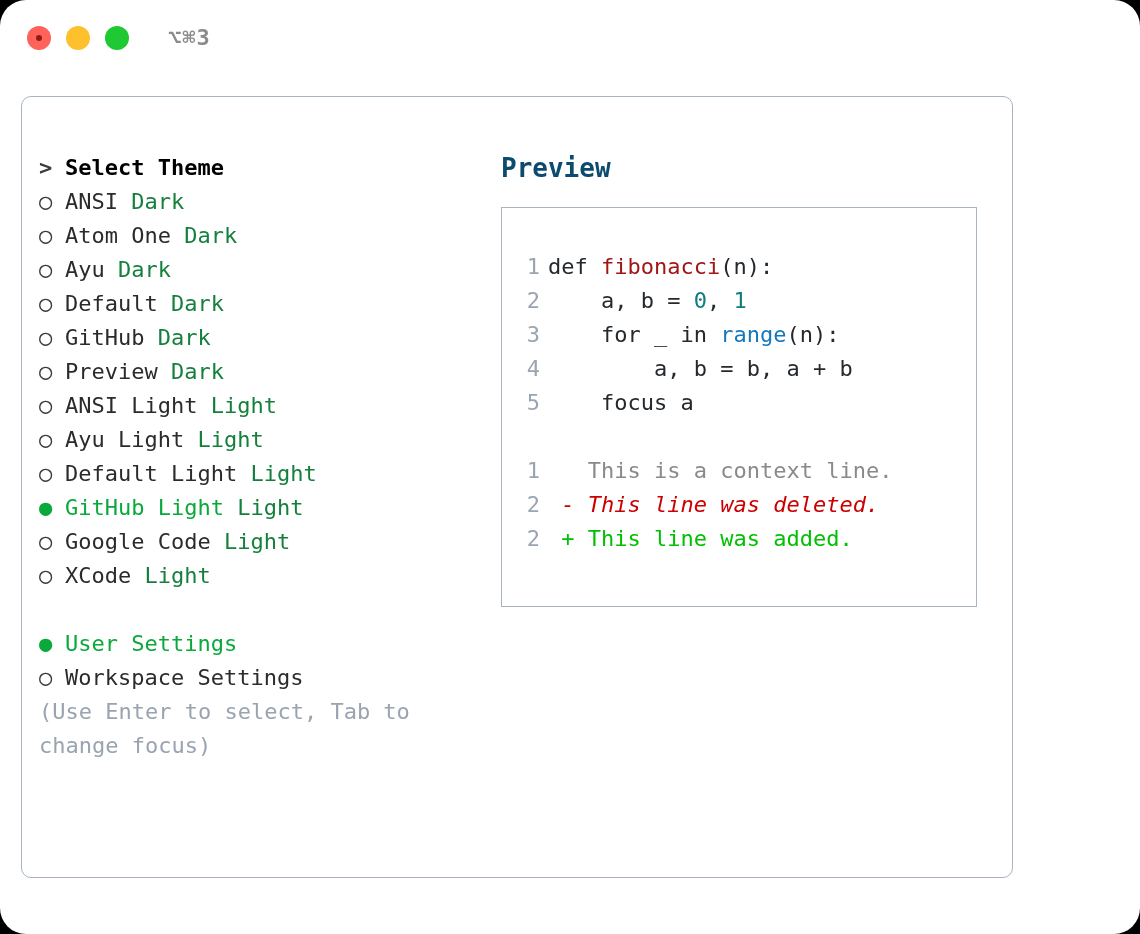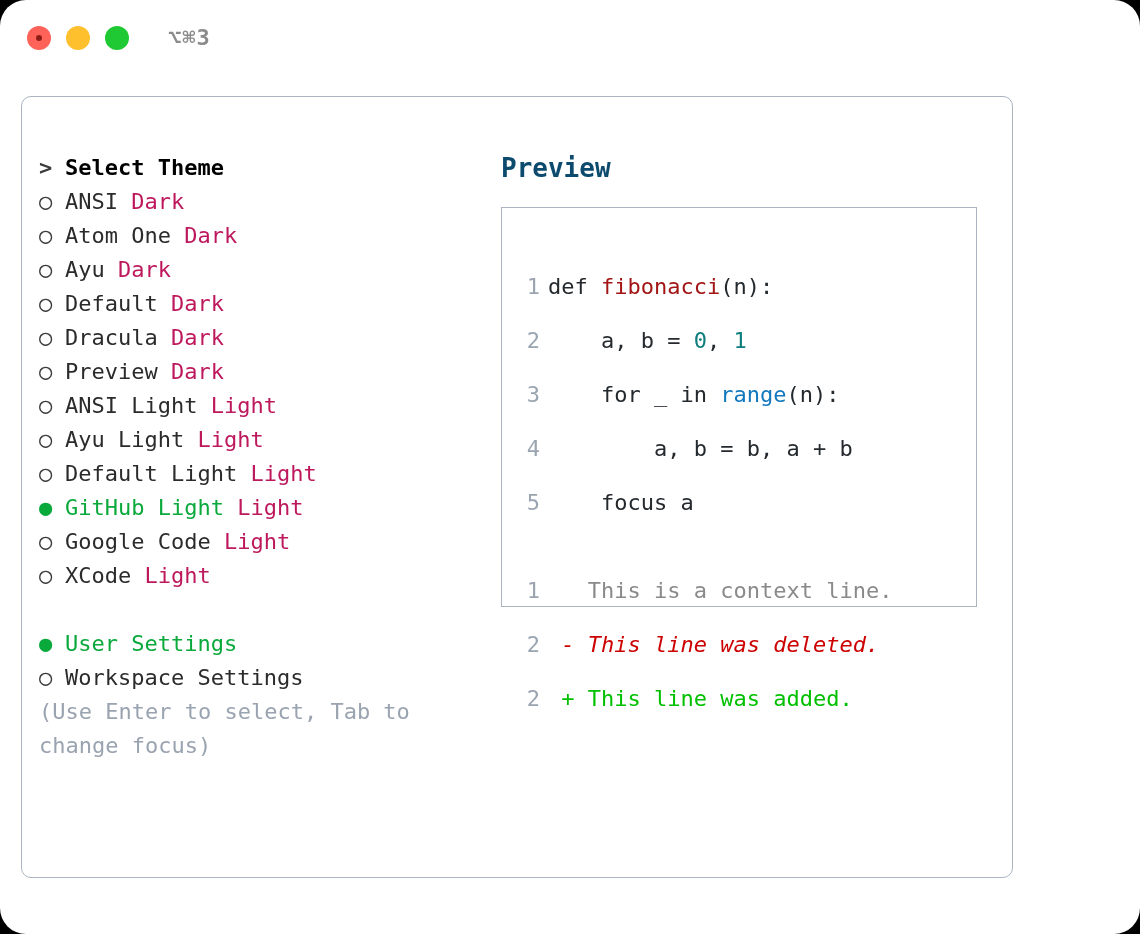--- a/index.html
+++ b/index.html
@@ -94,21 +94,21 @@
     color: #000000;
   }
   .marker {
     display: inline-block;
     width: 26px;
     color: #3c3c3c;
   }
   .marker.sel { color: #0aa93c; }
   .name { color: #2b2b2b; }
   .row.selected .name { color: #0aa93c; }
-  .cat { color: #be185d; }
+  .cat { color: #15803d; }
 
   .spacer { height: 34px; }
 
   #hint {
     font-size: 22px;
     line-height: 34px;
     color: #9aa3b0;
     width: 400px;
   }
 
@@ -131,21 +131,20 @@
     height: 400px;
     border: 1.5px solid #a9b4c0;
     box-sizing: border-box;
     background: #ffffff;
     padding: 42px 0 0 14px;
   }
   .cline {
     font-size: 22px;
     line-height: 34px;
     white-space: pre;
-    margin-top: 20px;
   }
   .lnum {
     display: inline-block;
     width: 24px;
     text-align: right;
     color: #9aa5b1;
     margin-right: 8px;
   }
   .tok-plain { color: #24292e; }
   .tok-fn    { color: #a31515; font-weight: normal; }
@@ -175,21 +174,21 @@
 
       <div class="row section-head">
         <span class="marker">&gt;</span><span>Select Theme</span>
       </div>
 
       <div id="theme-list">
           <div class="row"><span class="marker">○</span><span class="name">ANSI</span><span class="cat"> Dark</span></div>
           <div class="row"><span class="marker">○</span><span class="name">Atom One</span><span class="cat"> Dark</span></div>
           <div class="row"><span class="marker">○</span><span class="name">Ayu</span><span class="cat"> Dark</span></div>
           <div class="row"><span class="marker">○</span><span class="name">Default</span><span class="cat"> Dark</span></div>
-          <div class="row"><span class="marker">○</span><span class="name">Dracula</span><span class="cat"> Dark</span></div>
+          <div class="row"><span class="marker">○</span><span class="name">GitHub</span><span class="cat"> Dark</span></div>
           <div class="row"><span class="marker">○</span><span class="name">Preview</span><span class="cat"> Dark</span></div>
           <div class="row"><span class="marker">○</span><span class="name">ANSI Light</span><span class="cat"> Light</span></div>
           <div class="row"><span class="marker">○</span><span class="name">Ayu Light</span><span class="cat"> Light</span></div>
           <div class="row"><span class="marker">○</span><span class="name">Default Light</span><span class="cat"> Light</span></div>
           <div class="row selected"><span class="marker sel">●</span><span class="name">GitHub Light</span><span class="cat"> Light</span></div>
           <div class="row"><span class="marker">○</span><span class="name">Google Code</span><span class="cat"> Light</span></div>
           <div class="row"><span class="marker">○</span><span class="name">XCode</span><span class="cat"> Light</span></div>
         </div>
 
       <div class="spacer"></div>

